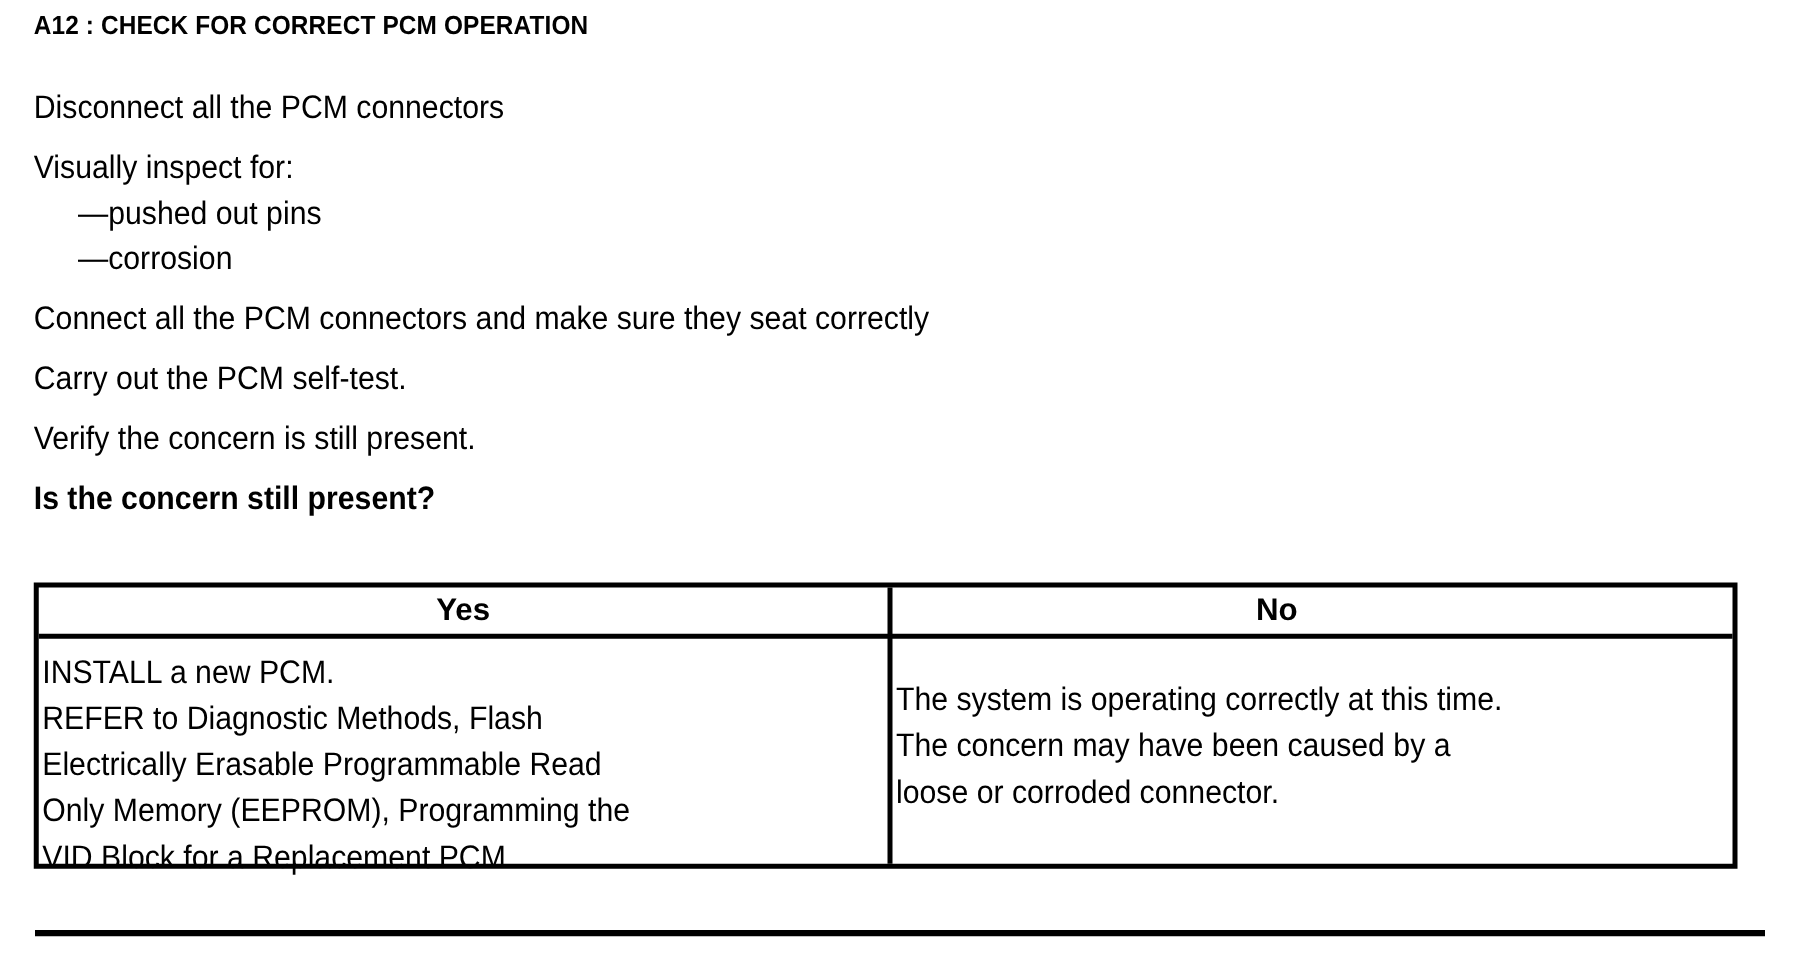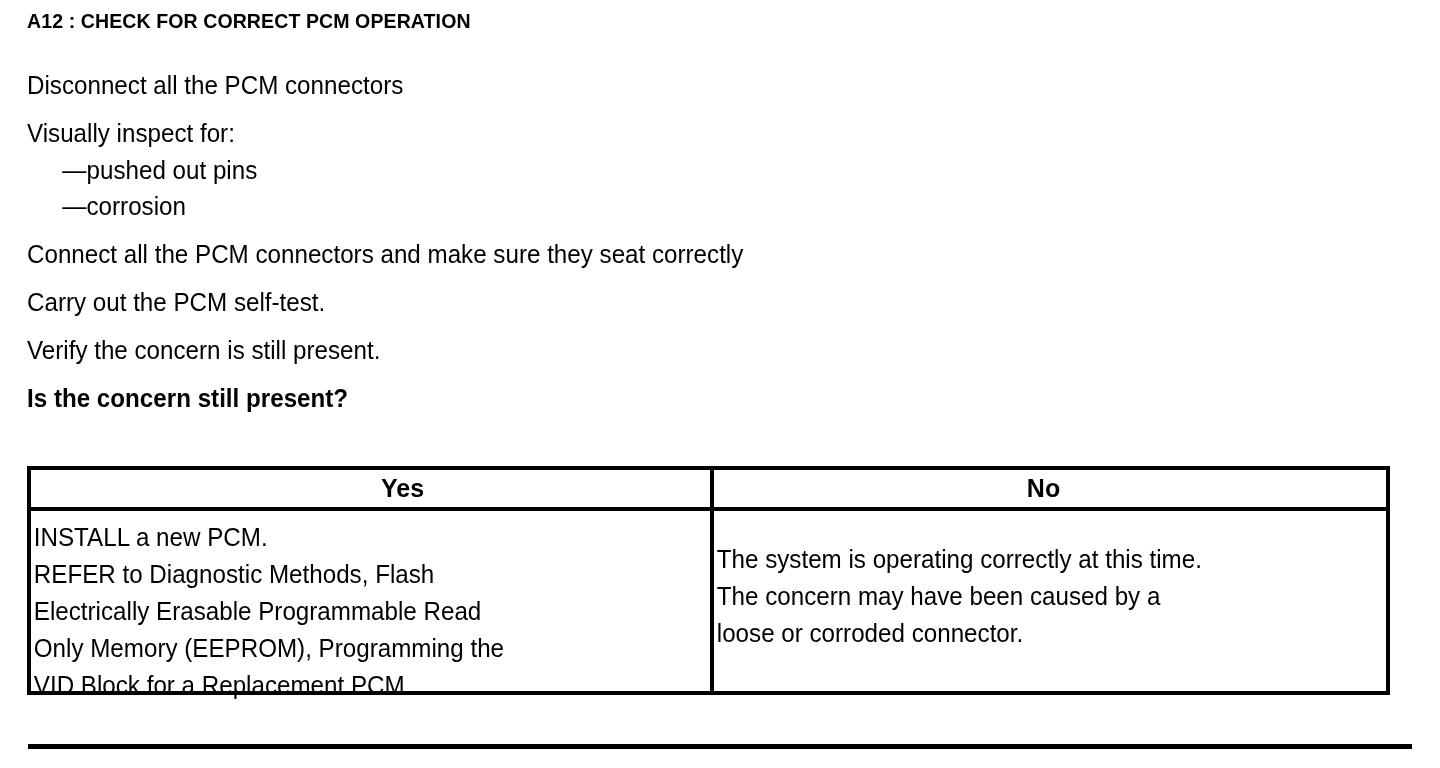--- a/index.html
+++ b/index.html
@@ -108,24 +108,23 @@
     display: flex;
     align-items: center;
     justify-content: center;
     font-size: 25px;
     font-weight: 700;
     transform-origin: center;
   }
   .dt-head-yes {
     left: 0;
     width: 679px;
-    margin-left: 32px;
   }
   .dt-head-no {
-    left: 711px;
+    left: 689px;
     width: 603px;
   }
   .dt-body-cell {
     position: absolute;
     top: 41px;
     bottom: 0;
     font-size: 26px;
     line-height: 37px;
   }
   .dt-body-yes {

